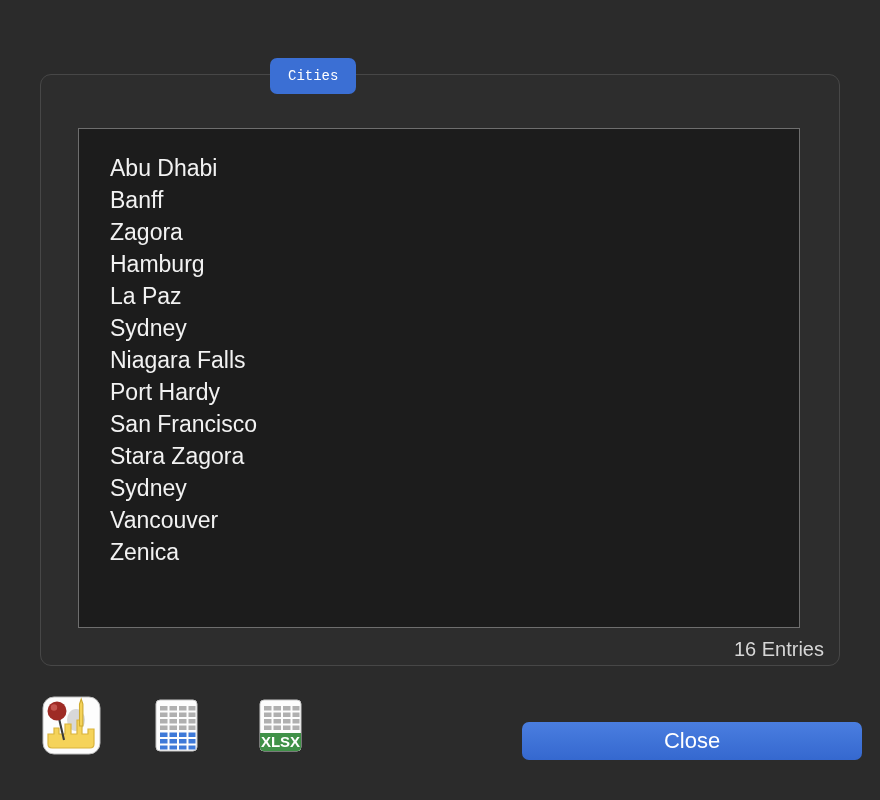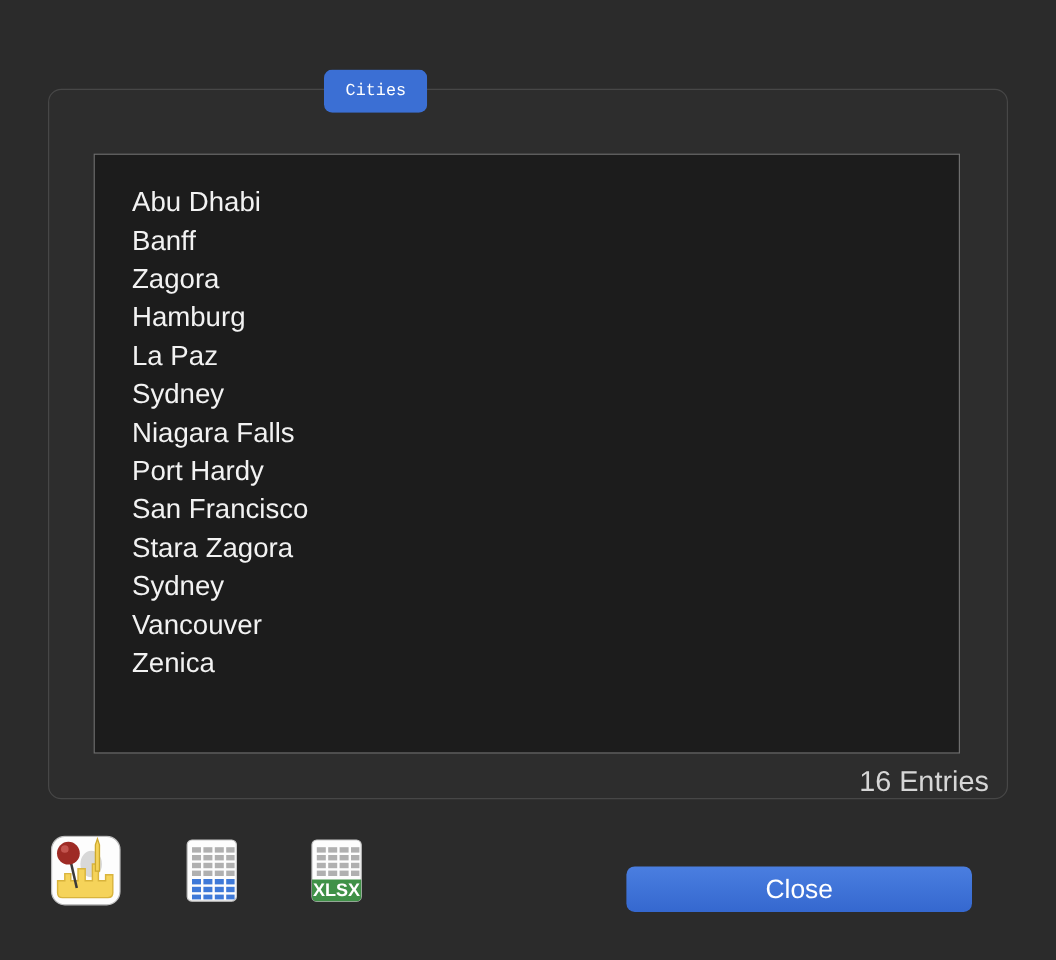--- a/index.html
+++ b/index.html
@@ -85,42 +85,42 @@
     color: #f2f2f2;
     white-space: nowrap;
     cursor: default;
   }
 
   
   #entries-count {
     position: absolute;
     right: 56px;
     top: 638px;
-    font-size: 24px;
+    font-size: 20px;
     color: #d6d6d6;
     z-index: 4;
   }
 
   
   .icon-btn {
     position: absolute;
     top: 696px;
     width: 59px;
     height: 59px;
     cursor: pointer;
   }
   #icon-city   { left: 42px; }
   #icon-table  { left: 147px; }
   #icon-xlsx   { left: 251px; }
 
   #close-button {
     position: absolute;
     left: 522px;
     top: 722px;
-    width: 288px;
+    width: 340px;
     height: 38px;
     background: linear-gradient(180deg, #4a7ee0 0%, #3568cf 100%);
     border: none;
     border-radius: 7px;
     color: #ffffff;
     font-size: 22px;
     font-family: "Liberation Sans", sans-serif;
     cursor: pointer;
     padding: 0;
   }

